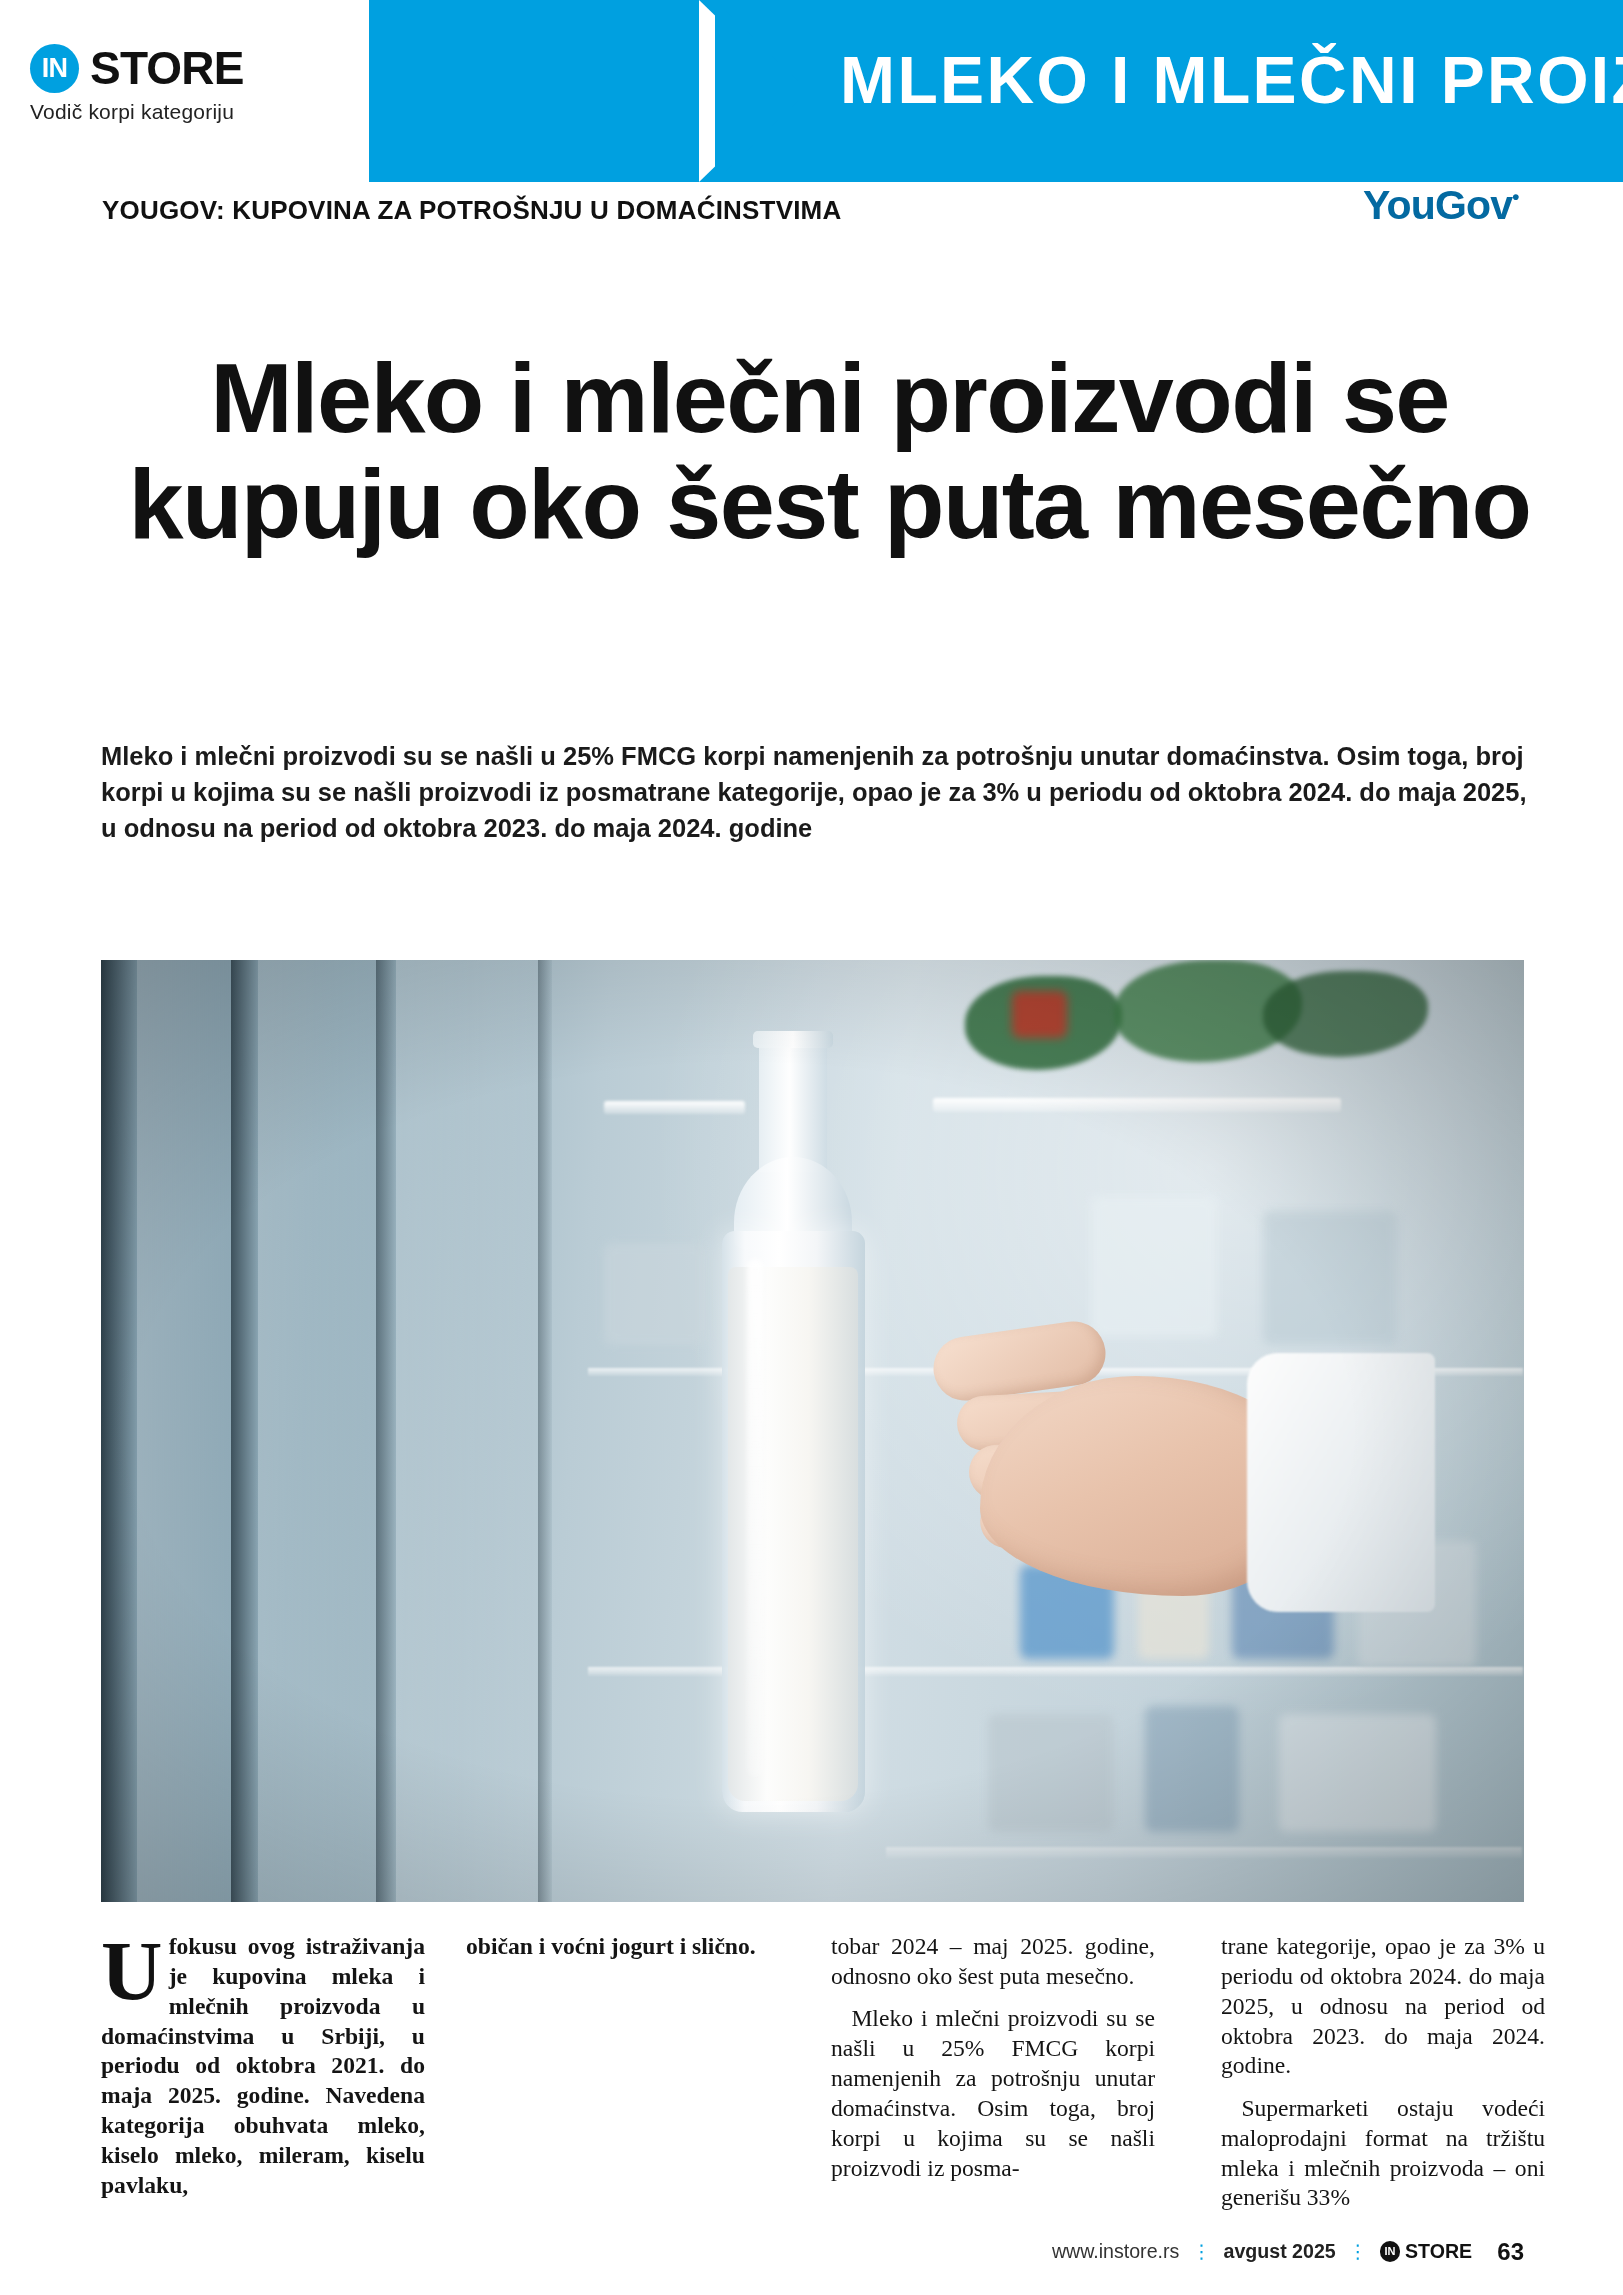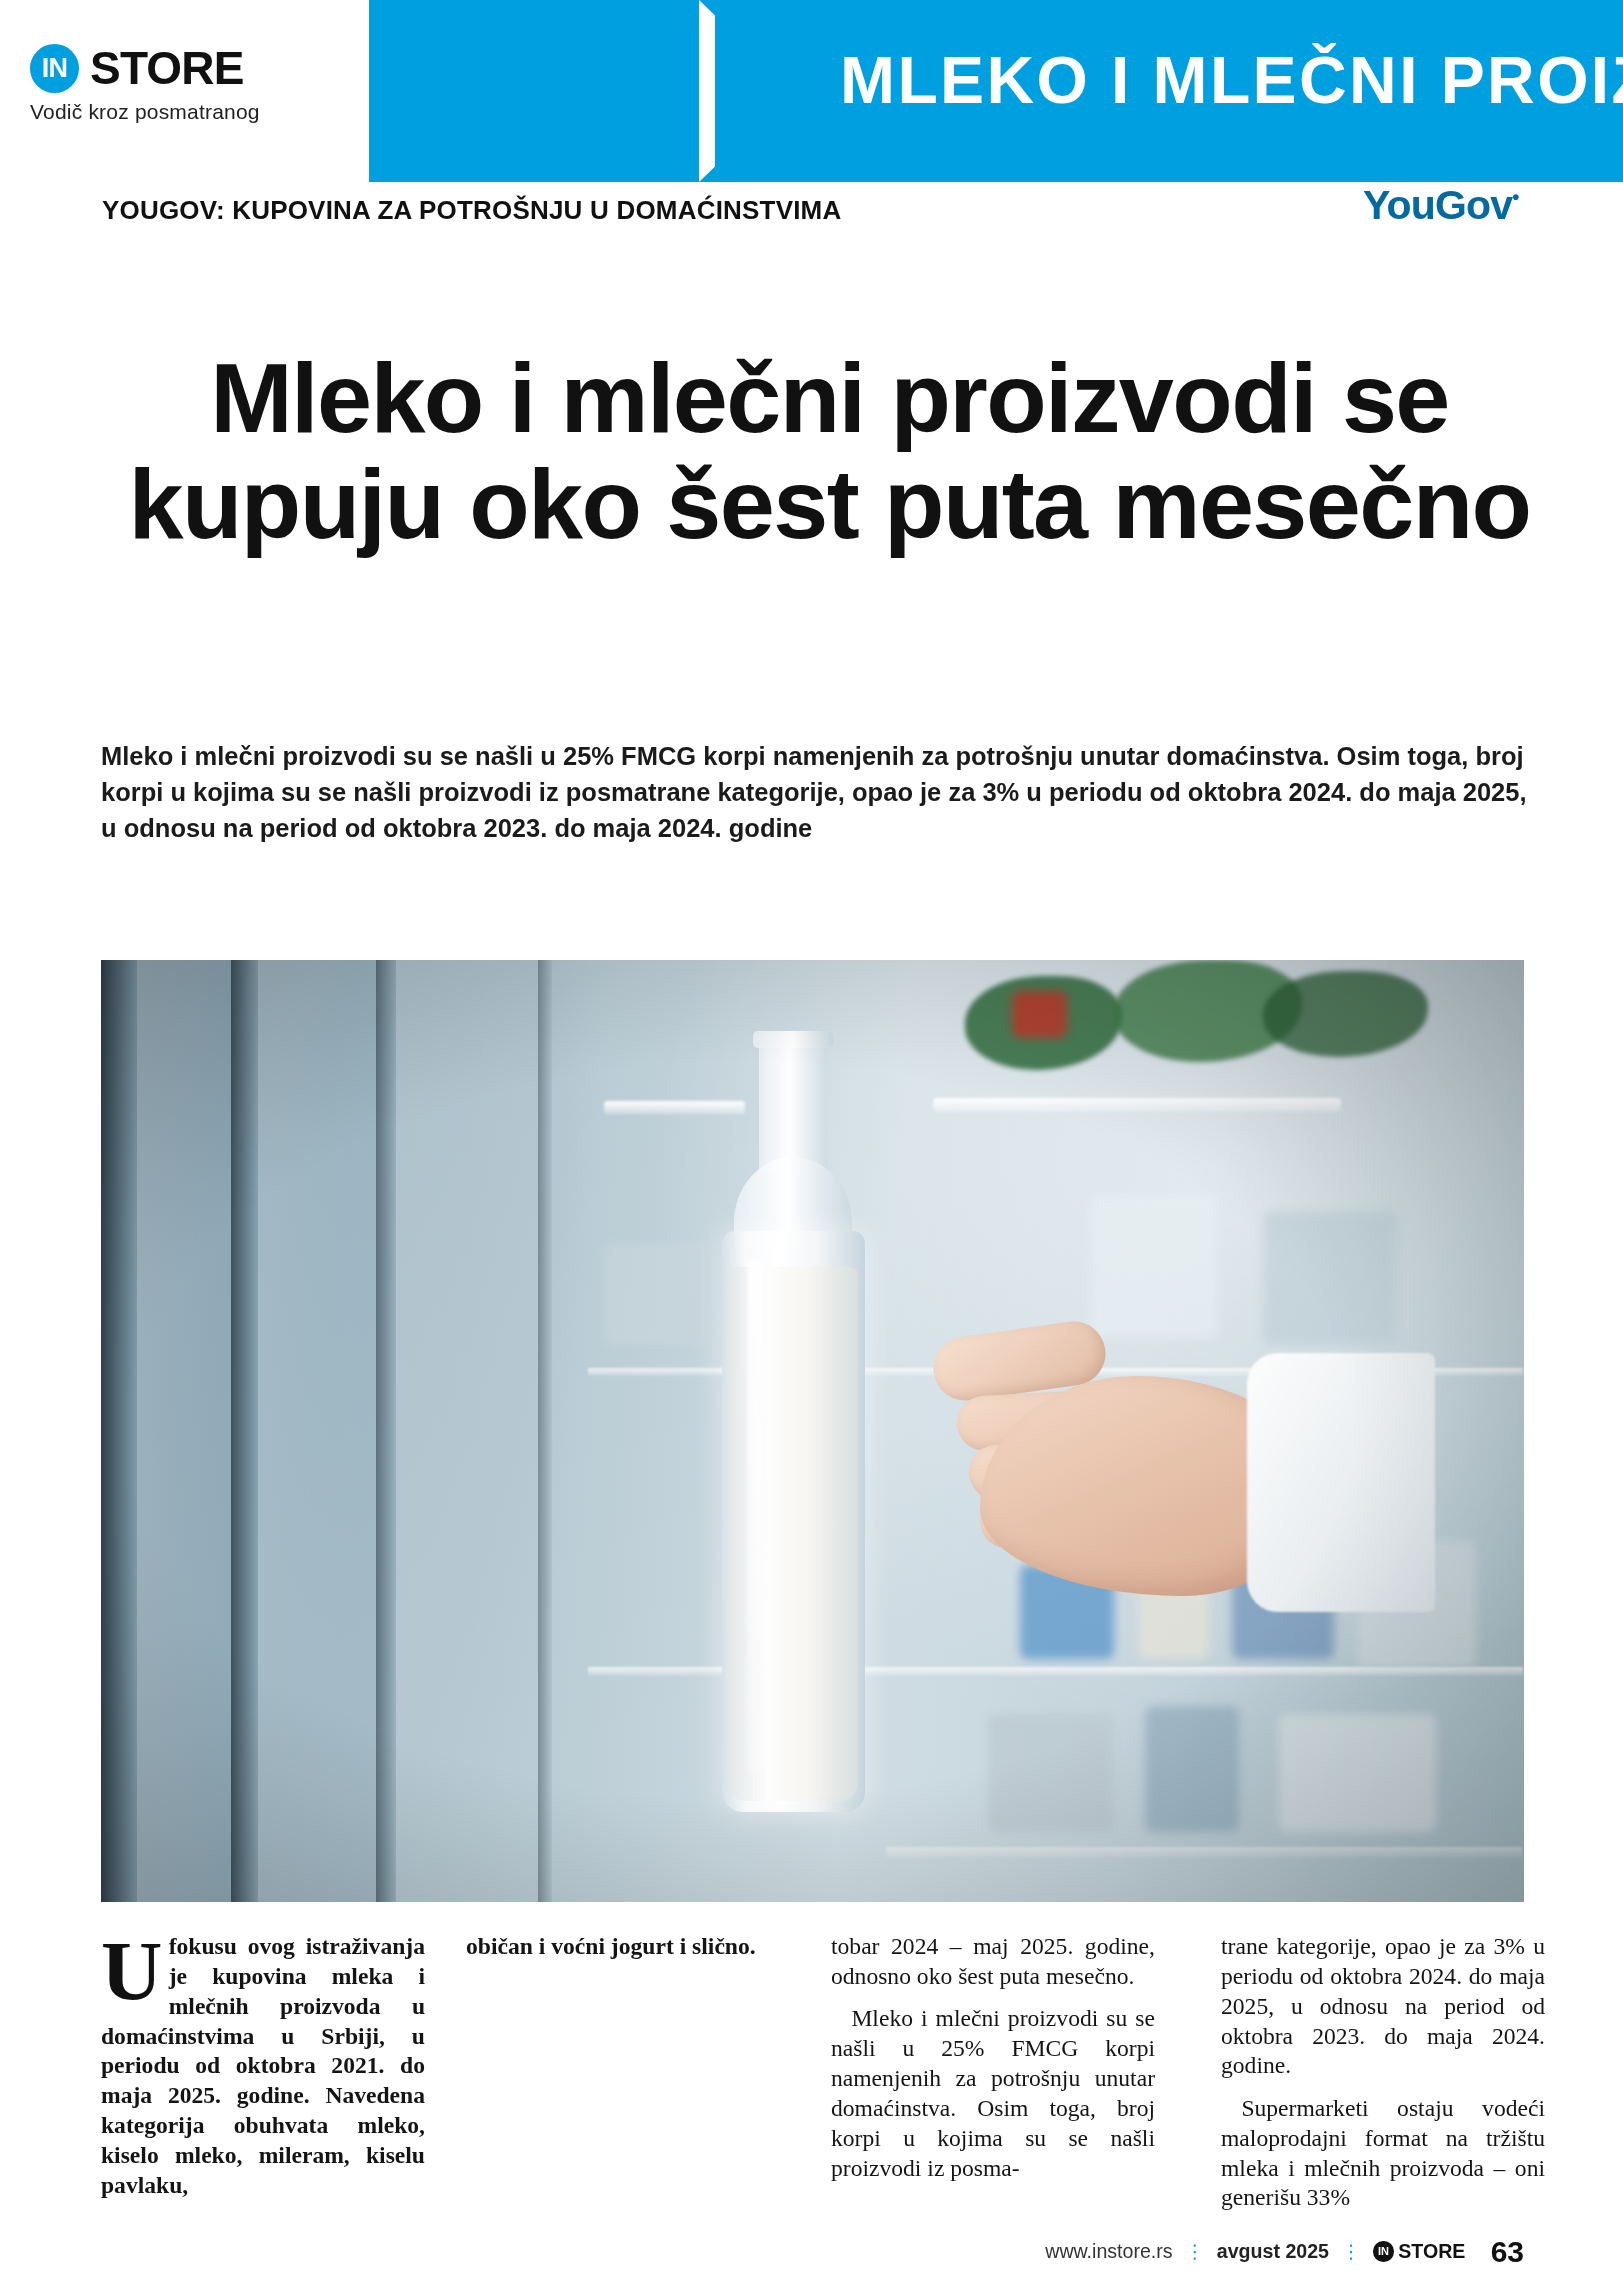--- a/index.html
+++ b/index.html
@@ -356,34 +356,34 @@
   .footer .mini-logo {
     display: inline-flex; align-items: center; gap: 4.7px;
     font-size: 19.6px; font-weight: bold; color: #111;
   }
   .footer .mini-circle {
     width: 20.4px; height: 20.4px; border-radius: 50%;
     background: #111; color: #fff; font-size: 11px;
     line-height: 20.4px; text-align: center; font-weight: bold;
   }
   .footer .pageno {
-    font-size: 30px; font-weight: bold; color: #111; margin-left: 12.6px;
+    font-size: 24px; font-weight: bold; color: #111; margin-left: 12.6px;
   }
 </style>
 </head>
 <body>
 
 <div class="masthead">
   <div class="masthead-left">
     <div class="logo-block">
       <div class="logo-row">
         <div class="logo-in">IN</div>
         <div class="logo-store">STORE</div>
       </div>
-      <div class="logo-sub">Vodič kroz posmatranog</div>
+      <div class="logo-sub">Vodič korpi kategoriju</div>
     </div>
   </div>
   <div class="masthead-band">
     <div class="band-arrow"></div>
     <div class="band-arrow2"></div>
     <div class="band-title">MLEKO I MLEČNI PROIZVODI</div>
   </div>
 </div>
 
 <div class="kicker">YOUGOV: KUPOVINA ZA POTROŠNJU U DOMAĆINSTVIMA</div>

